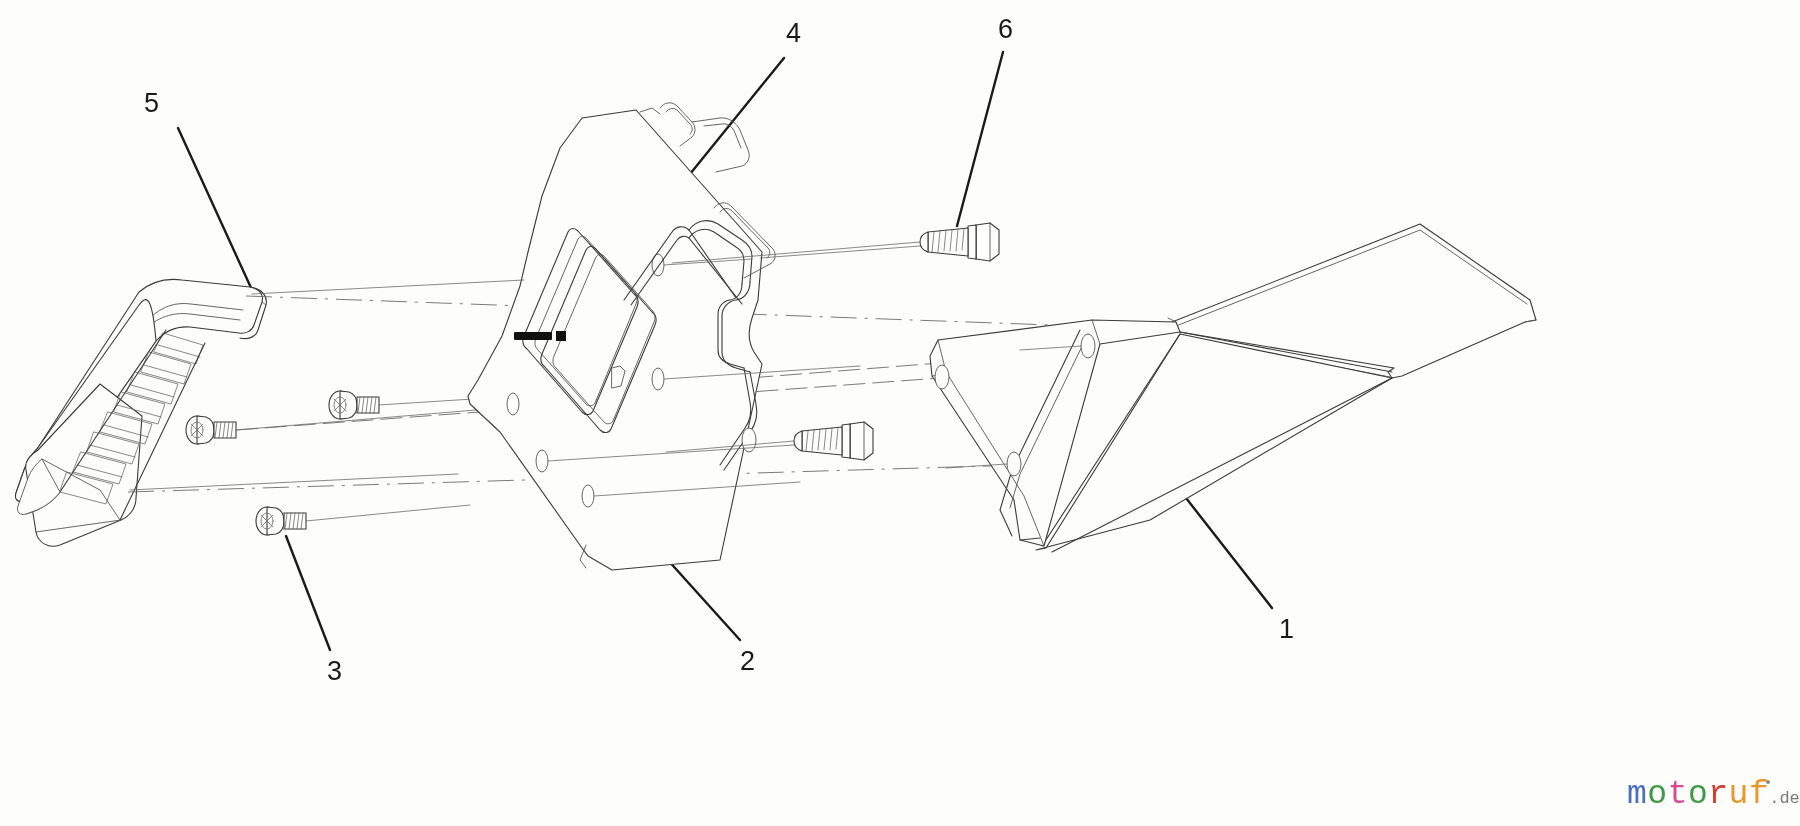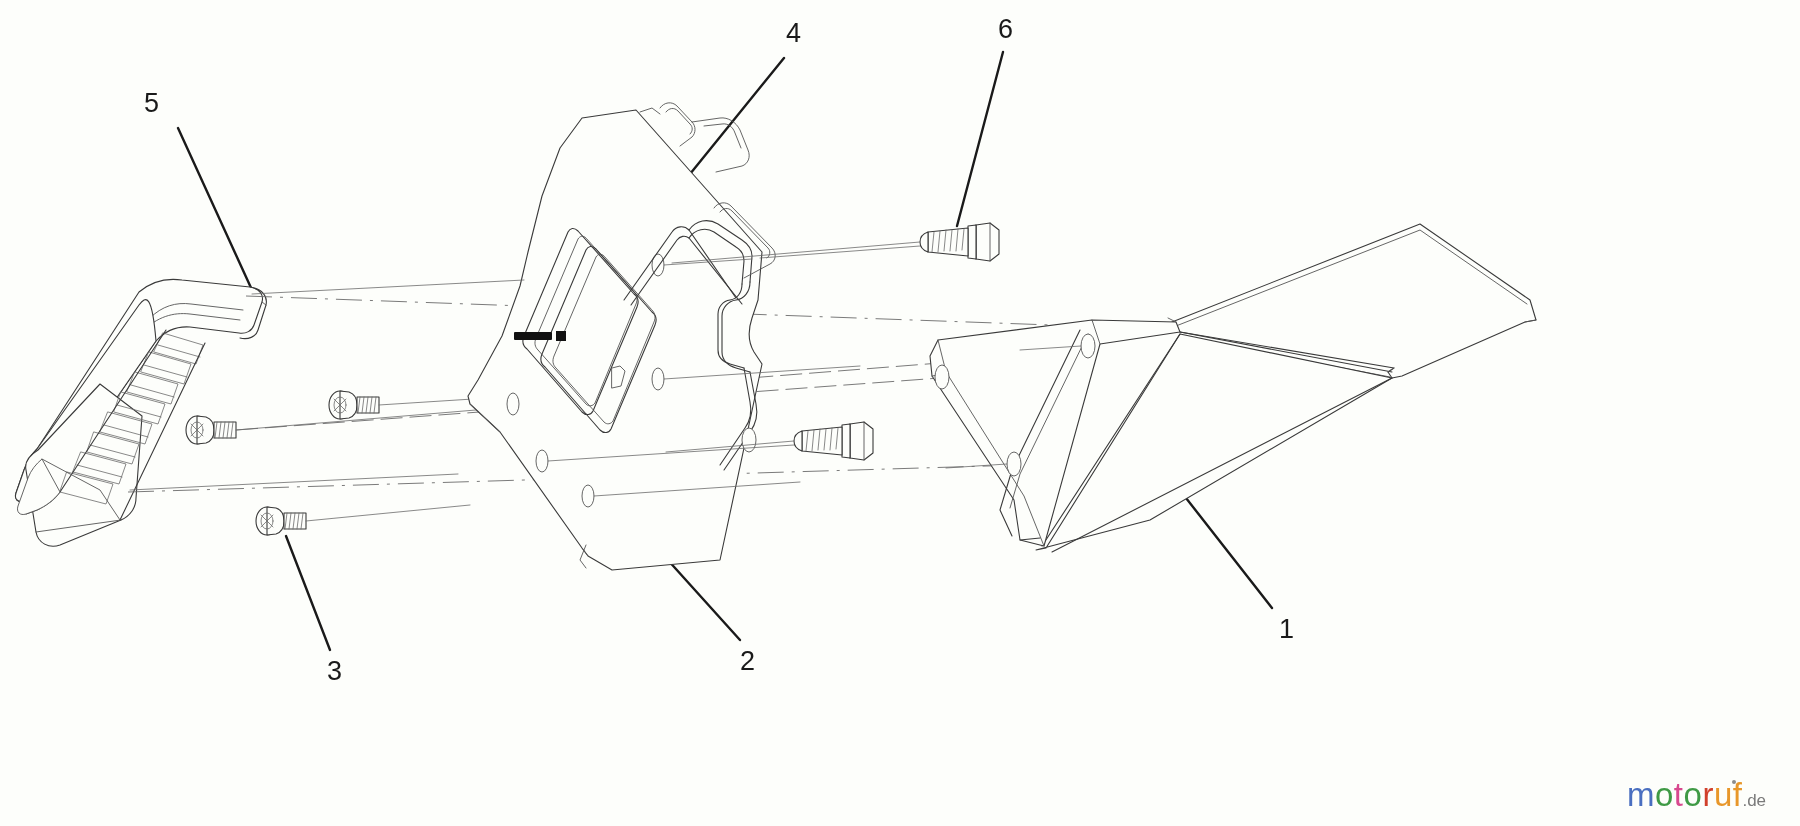--- a/index.html
+++ b/index.html
@@ -33,21 +33,21 @@
     color: #1a1a1a;
     letter-spacing: 0px;
     line-height: 1;
     user-select: none;
   }
   
   #watermark {
     position: absolute;
     left: 1627px;
     top: 778px;
-    font-family: Liberation Sans, sans-serif;
+    font-family: Liberation Mono, monospace;
     font-size: 33px;
     letter-spacing: 0.5px;
     line-height: 1;
     white-space: nowrap;
     user-select: none;
   }
   #watermark .wm-l { font-weight: 400; }
   #watermark .wm-suffix {
     font-size: 17px;
     color: #7a7a7a;

